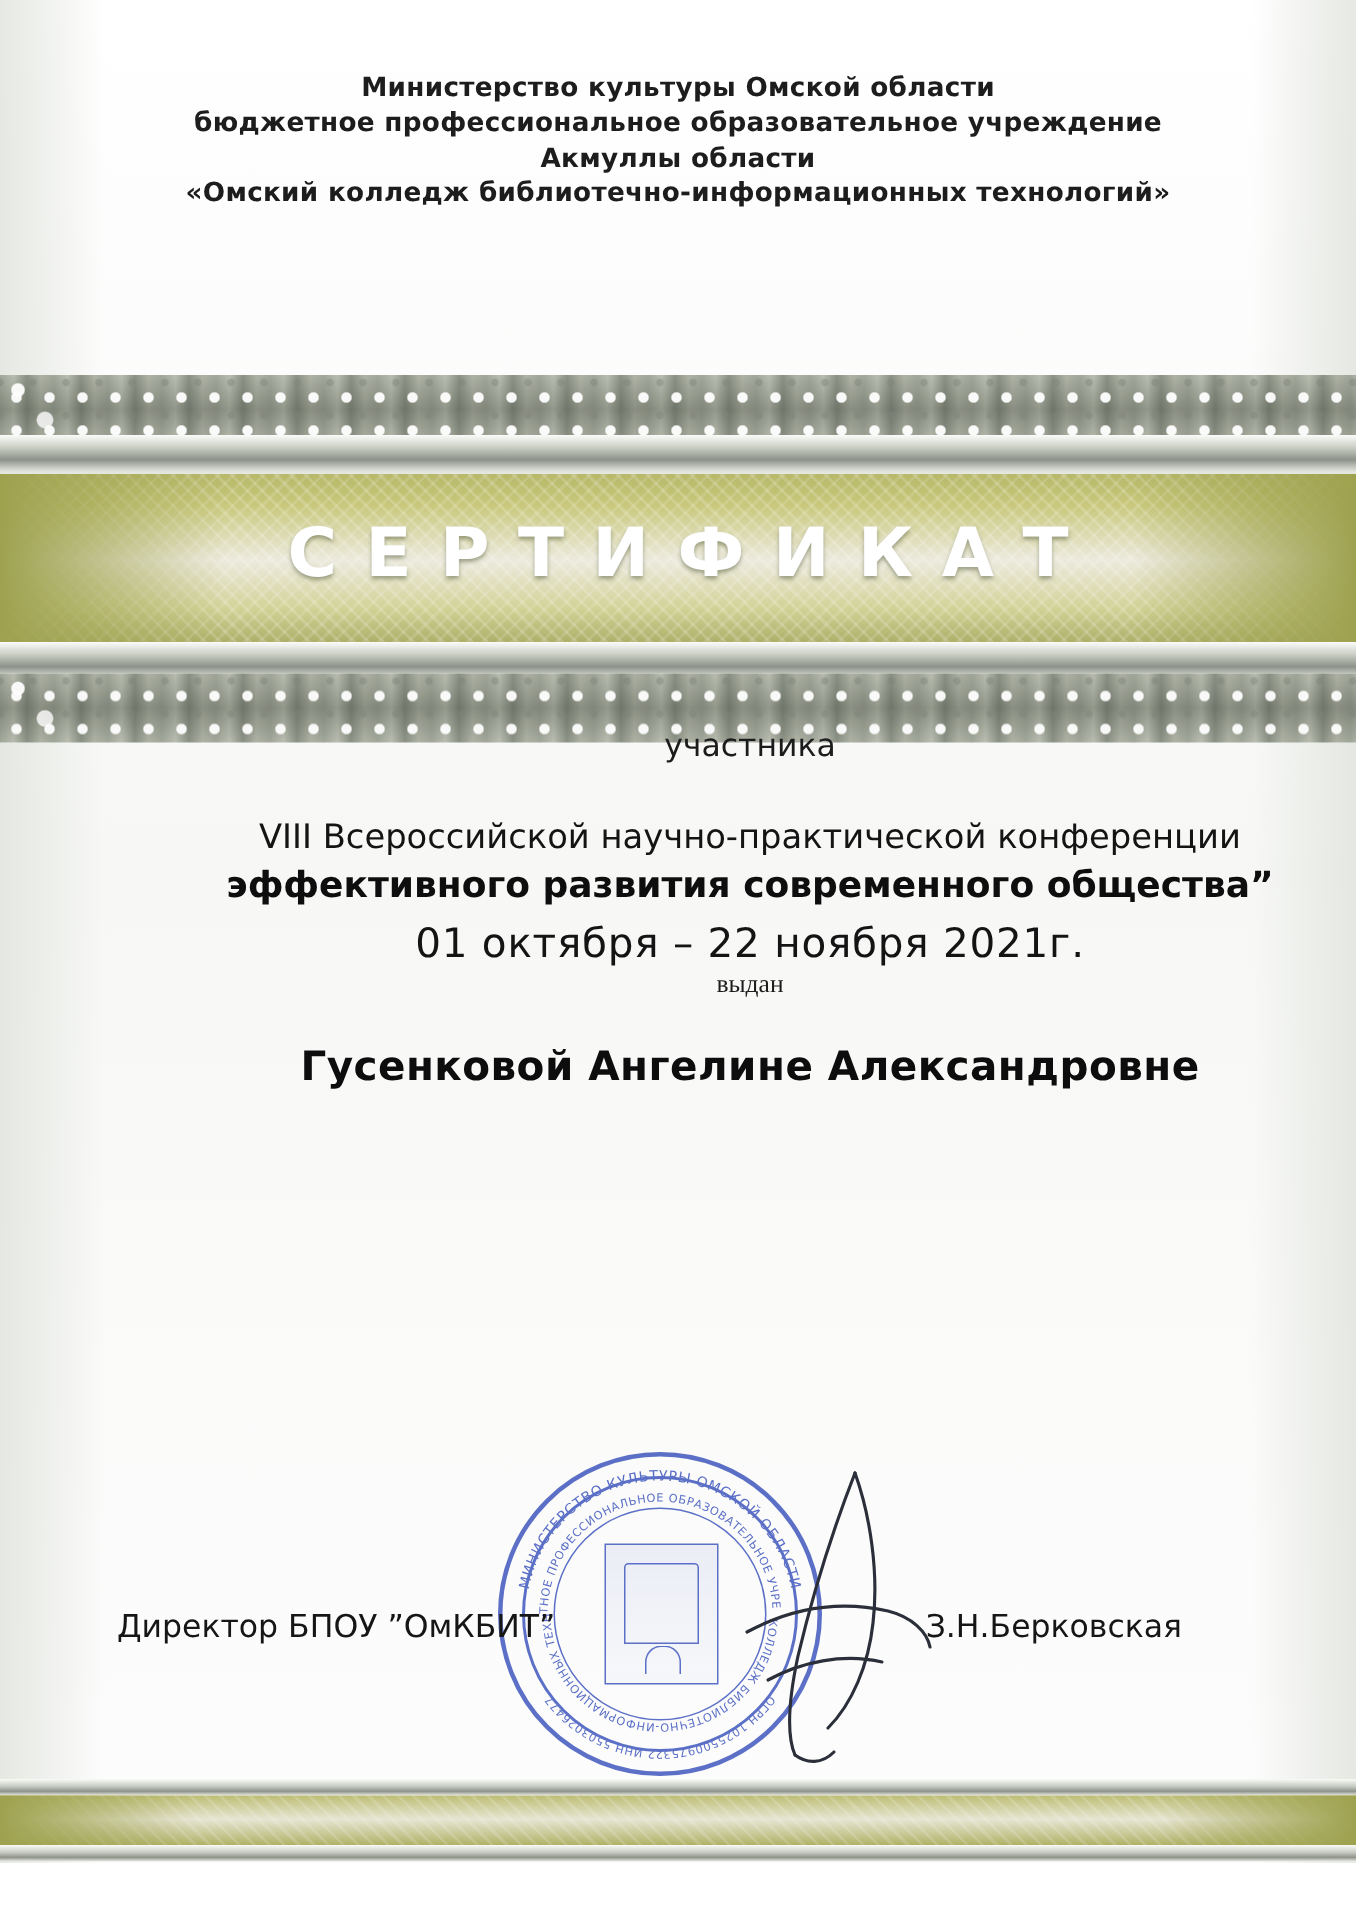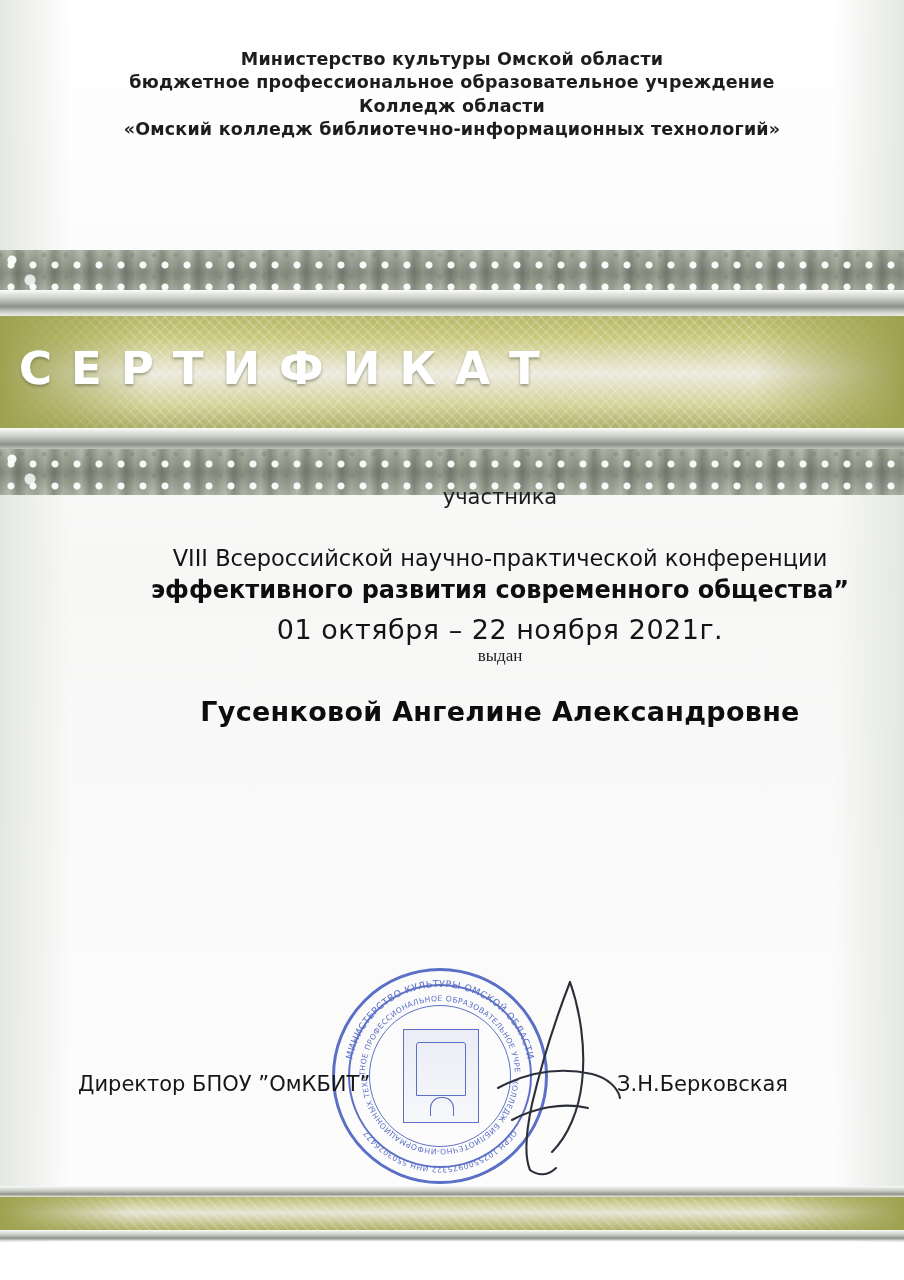--- a/index.html
+++ b/index.html
@@ -125,20 +125,21 @@
   .band-olive::after {
     right: 0;
     background: linear-gradient(270deg, #9ea24f 0%, rgba(158,162,79,0) 100%);
   }
 
   .cert-title {
     position: absolute;
     top: 92px;
     left: 0;
     width: 904px;
+    text-align: center;
     font-size: 45px;
     font-weight: 700;
     letter-spacing: 19px;
     text-indent: 19px;
     color: #ffffff;
     text-shadow: 0 2px 3px rgba(90,95,60,0.55), 0 0 1px rgba(255,255,255,0.8);
     z-index: 3;
   }
 
   
@@ -338,21 +339,21 @@
 <body>
 
 <div class="certificate">
 
   <div class="page-shade-left"></div>
   <div class="page-shade-right"></div>
 
   <div class="header">
     <div class="header-line">Министерство культуры Омской области</div>
     <div class="header-line">бюджетное профессиональное образовательное учреждение</div>
-    <div class="header-line">Колледж области</div>
+    <div class="header-line">Акмуллы области</div>
     <div class="header-line">«Омский колледж библиотечно-информационных технологий»</div>
   </div>
 
   <div class="band-top">
     <div class="lace lace-top">
       <div class="lace-dots"></div>
     </div>
     <div class="band-silver band-silver-top"></div>
     <div class="band-olive"></div>
     <div class="cert-title">СЕРТИФИКАТ</div>

